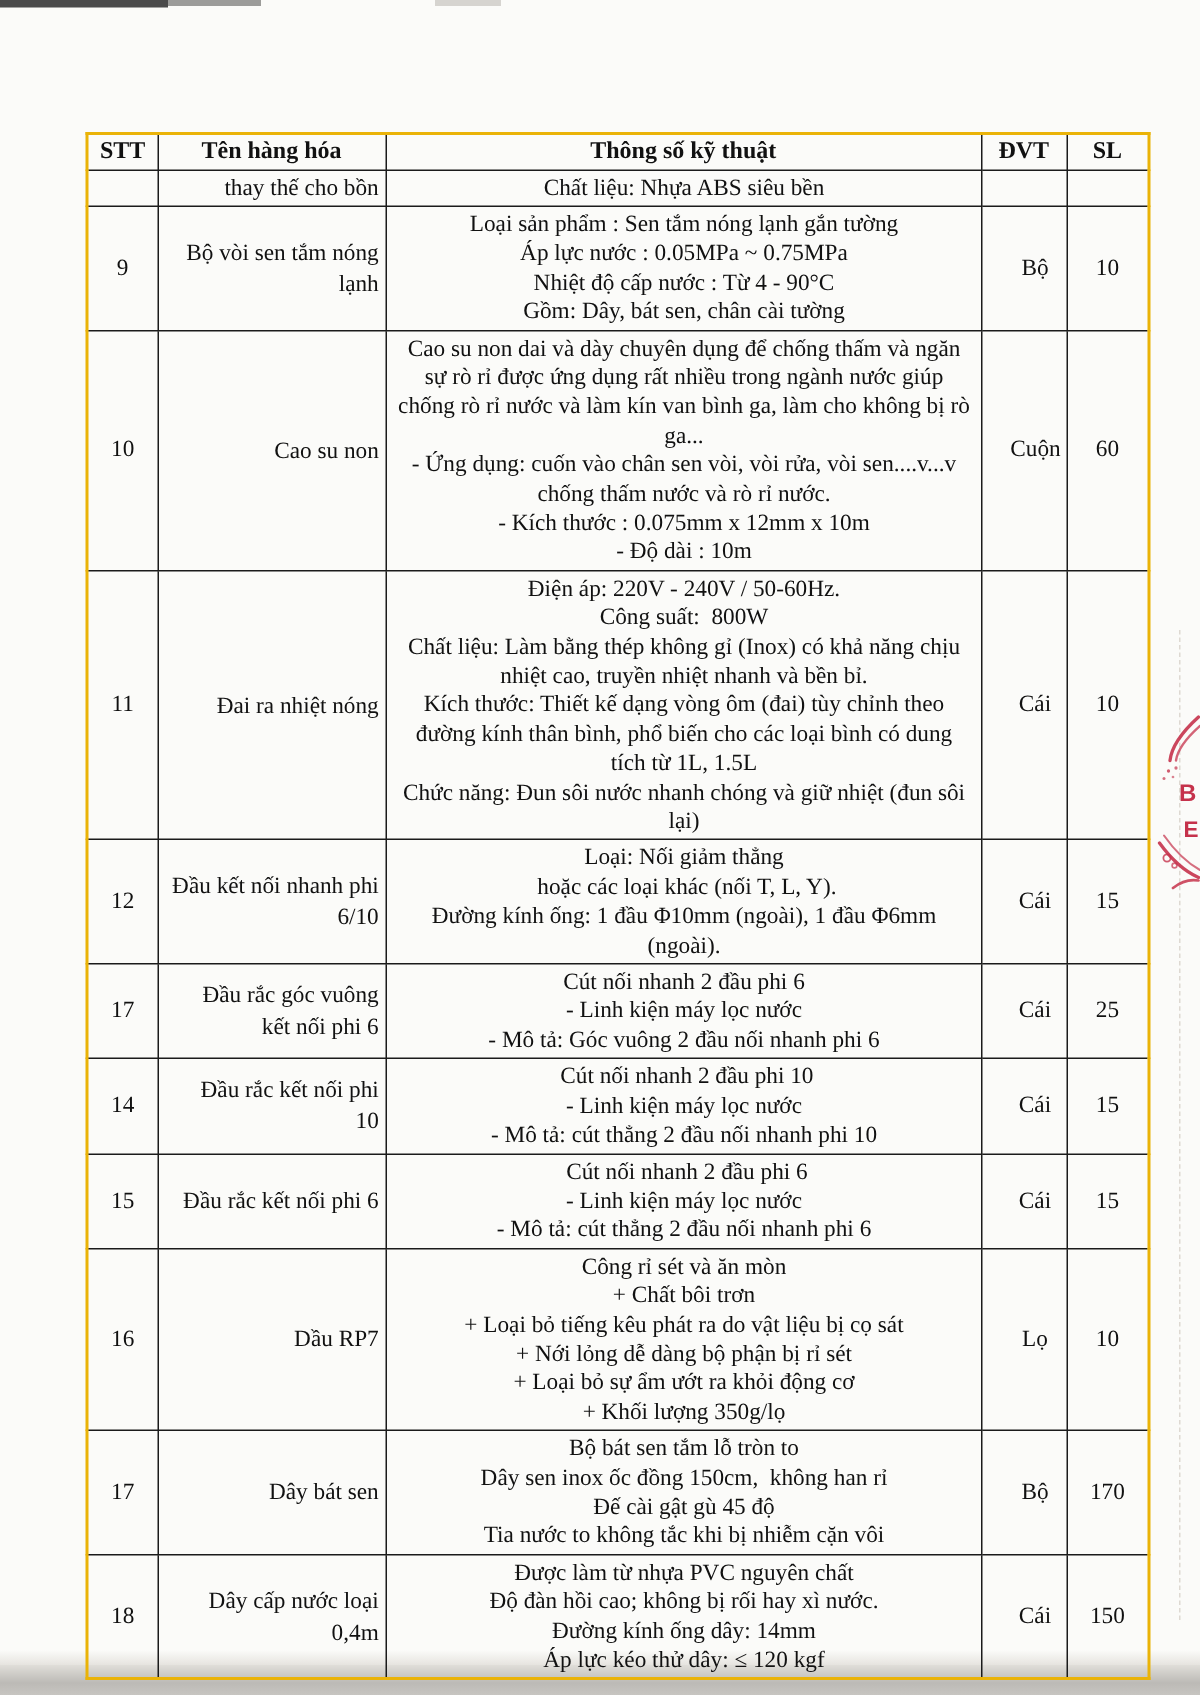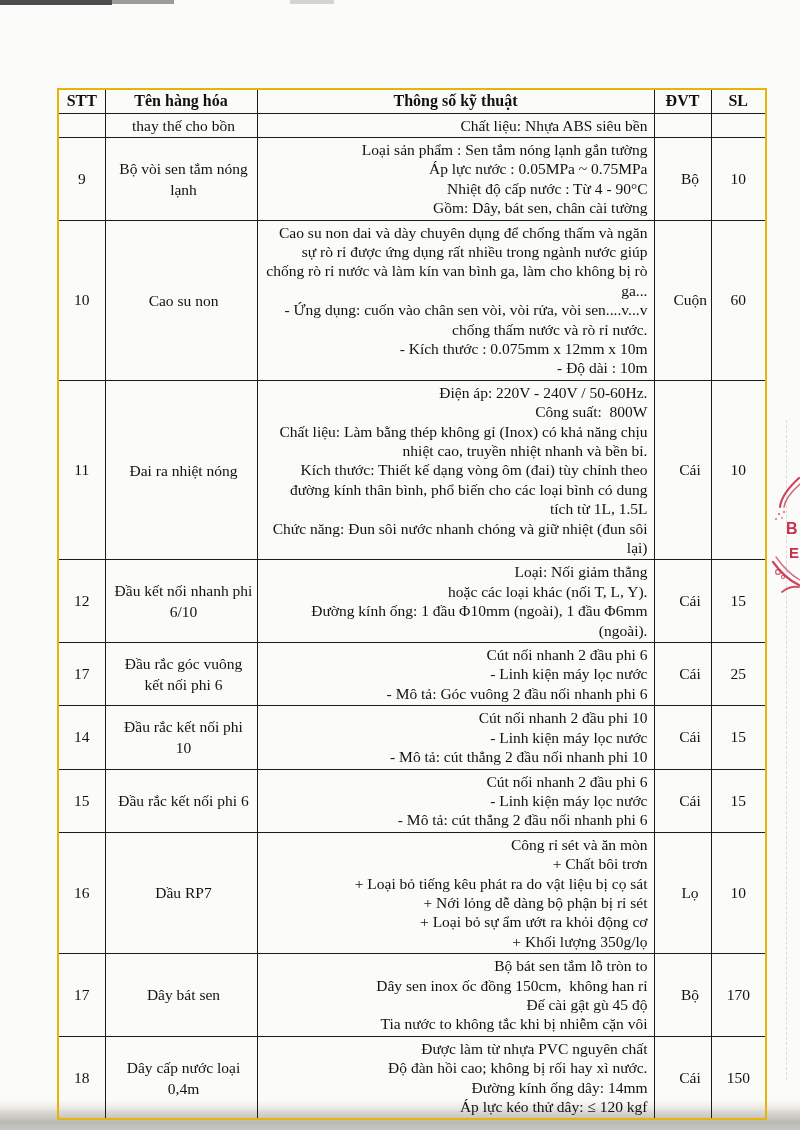--- a/index.html
+++ b/index.html
@@ -40,22 +40,22 @@
   table.spec-table, .spec-table th, .spec-table td {
     border: 1px solid #1b1b1b;
   }
   table.spec-table { border: 2px solid #eab308; }
   .spec-table th {
     font-size: 16px; font-weight: bold; text-align: center;
     padding: 2px 2px; height: 24px;
   }
   .spec-table td { vertical-align: middle; padding: 1px 4px; }
   td.c-stt  { text-align: center; }
-  td.c-name { text-align: center; padding-left: 9px; padding-right: 4px; line-height: 21px; }
-  td.c-spec { text-align: right; padding: 2px 6px 2px 7px; vertical-align: middle; }
+  td.c-name { text-align: right; padding-left: 9px; padding-right: 4px; line-height: 21px; }
+  td.c-spec { text-align: center; padding: 2px 6px 2px 7px; vertical-align: middle; }
   td.c-unit { text-align: center; padding-left: 19px; }
   td.c-qty  { text-align: center; }
   .spec-line { line-height: 19.4px; white-space: pre-wrap; }
 </style>
 </head>
 <body>
 
 <div class="page">
 
   <div class="top-bar-1"></div>

